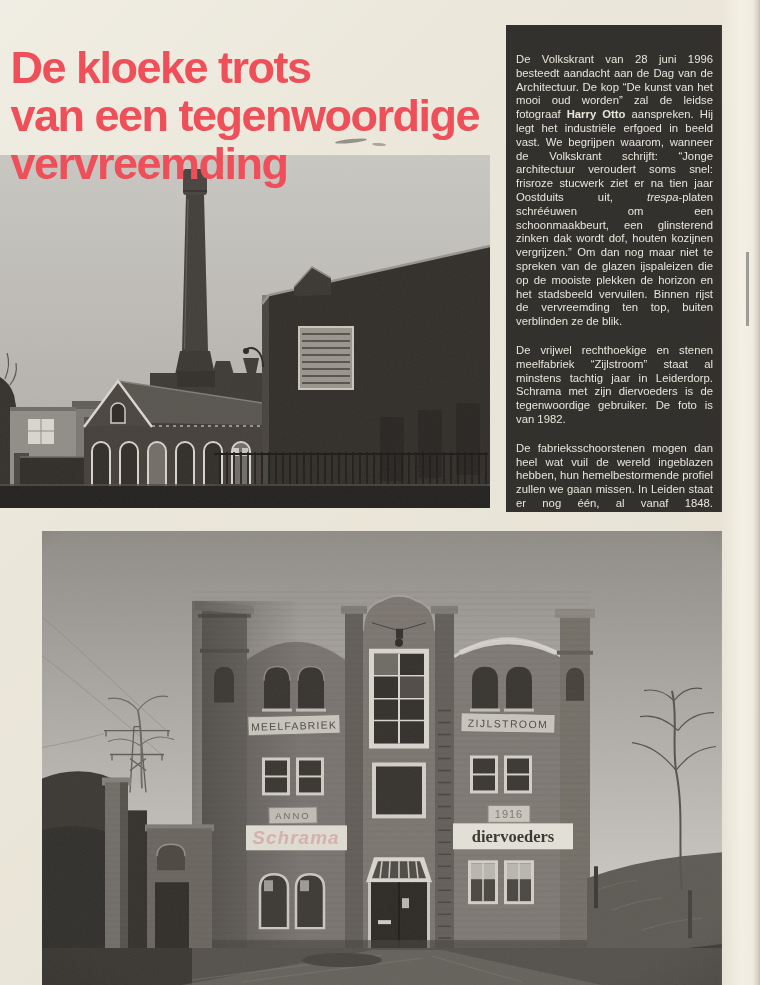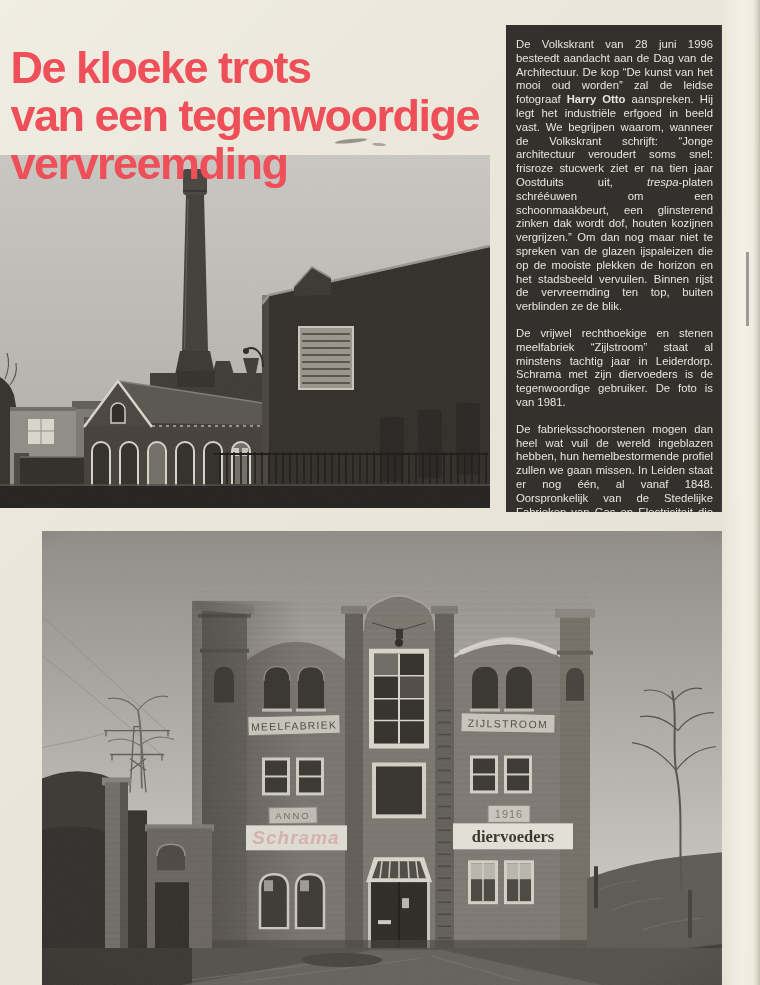--- a/index.html
+++ b/index.html
@@ -20,21 +20,21 @@
   .headline .hl-line{white-space:nowrap}
   .photo-top{position:absolute;left:0;top:155px;width:490px;height:353px;z-index:1}
   .photo-bottom{position:absolute;left:42px;top:531px;width:680px;height:454px;z-index:1}
   .photo-top svg,.photo-bottom svg{display:block;width:100%;height:100%}
   .article-box{
     position:absolute;left:506px;top:25px;width:216px;height:487px;box-sizing:border-box;
     background:var(--box_bg,#33312e);color:var(--box_text,#e8e5db);
     padding:13px 9px 10px 10px;
     font-size:11.3px;line-height:13.8px;text-align:justify;overflow:hidden;z-index:2;
   }
-  .article-box p{margin:0 0 13px 0}
+  .article-box p{margin:15px 0 13px 0}
   .article-box .b{font-weight:bold}
   .article-box .i{font-style:italic}
   .page-edge{
     position:absolute;top:0;right:0;width:40px;height:985px;z-index:4;pointer-events:none;
     background:linear-gradient(to right, rgba(240,236,226,0) 0%, rgba(246,242,231,.85) 55%,
       rgba(240,236,225,.9) 82%, rgba(210,205,190,.9) 96%, rgba(190,185,170,.95) 100%);
   }
   .edge-dash{position:absolute;right:11px;top:252px;width:3px;height:74px;background:#8f8d89;opacity:.85;z-index:5}
   .smudge{position:absolute;left:335px;top:139px;width:32px;height:4px;background:#4f4c46;
     border-radius:50%;opacity:.55;transform:rotate(-6deg);z-index:3}
@@ -161,21 +161,21 @@
         <rect x="0" y="329" width="490" height="3" fill="#4f4b46" opacity="0.8"></rect>
         <rect x="0" y="331" width="490" height="22" fill="#232120"></rect>
       </g>
 
       <rect width="490" height="353" filter="url(#t-noise)" opacity="0.12"></rect>
     </svg>
   </div>
 
   <aside class="article-box">
     <p><span>De Volkskrant van 28 juni 1996 besteedt aandacht aan de Dag van de Architectuur. De kop “De kunst van het mooi oud worden” zal de leidse fotograaf </span><span class="b">Harry Otto</span><span> aanspreken. Hij legt het industriële erfgoed in beeld vast. We begrijpen waarom, wanneer de Volkskrant schrijft: “Jonge architectuur veroudert soms snel: frisroze stucwerk ziet er na tien jaar Oostduits uit, </span><span class="i">trespa</span><span>-platen schrééuwen om een schoonmaakbeurt, een glinsterend zinken dak wordt dof, houten kozijnen vergrijzen.” Om dan nog maar niet te spreken van de glazen ijspaleizen die op de mooiste plekken de horizon en het stadsbeeld vervuilen. Binnen rijst de vervreemding ten top, buiten verblinden ze de blik.</span></p>
-    <p><span>De vrijwel rechthoekige en stenen meelfabriek “Zijlstroom” staat al minstens tachtig jaar in Leiderdorp. Schrama met zijn diervoeders is de tegenwoordige gebruiker. De foto is van 1981.</span></p>
+    <p><span>De vrijwel rechthoekige en stenen meelfabriek “Zijlstroom” staat al minstens tachtig jaar in Leiderdorp. Schrama met zijn diervoeders is de tegenwoordige gebruiker. De foto is van 1982.</span></p>
     <p><span>De fabrieksschoorstenen mogen dan heel wat vuil de wereld ingeblazen hebben, hun hemelbestormende profiel zullen we gaan missen. In Leiden staat er nog één, al vanaf 1848. Oorspronkelijk van de Stedelijke Fabrieken van Gas en Electriciteit die in 1982 gesloten werden. Nu is het komplex in handen van het Energiebedrijf Rijnland. Ook deze foto is van 1990.</span></p>
   </aside>
 
   <div class="photo-bottom">
     <svg viewBox="0 0 680 455" preserveAspectRatio="none">
       <defs>
         <linearGradient id="b-sky" x1="0" y1="0" x2="0" y2="1">
           <stop offset="0" stop-color="#8f8c87"></stop>
             <stop offset="0.75" stop-color="#c7c4be"></stop>
             <stop offset="1" stop-color="#c2bfb9"></stop>

